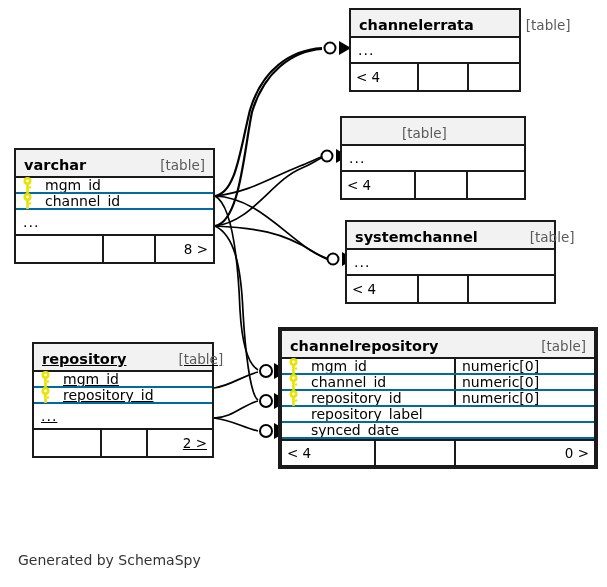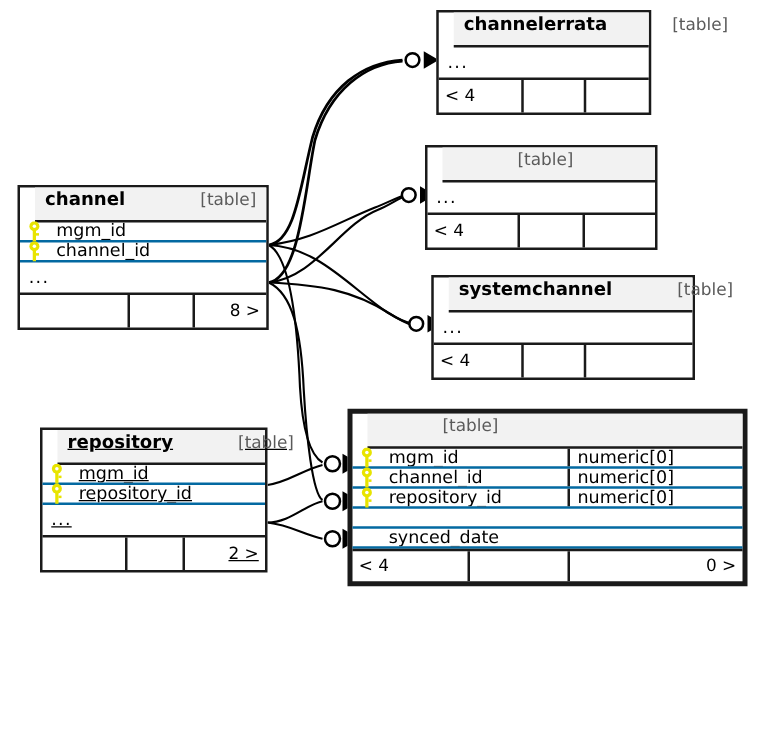--- a/index.html
+++ b/index.html
@@ -31,28 +31,27 @@
     position: absolute;
     background: #ffffff;
     border: 2px solid #1a1a1a;
     box-sizing: border-box;
   }
   .table-box.focused {
     border-width: 4px;
   }
   .tbl-header {
     display: flex;
-    align-items: flex-start;
+    align-items: flex-end;
     justify-content: space-between;
     background: #f2f2f2;
     border-bottom: 2px solid #1a1a1a;
     box-sizing: border-box;
     padding: 2px 8px 3px 8px;
     height: 28px;
-    margin-left: 12px;
   }
   .tbl-name {
     font-weight: bold;
     font-size: 14.5px;
     color: #000000;
     white-space: nowrap;
   }
   .tbl-kind {
     font-size: 13.5px;
     color: #5a5a5a;
@@ -170,21 +169,21 @@
       <path d="M274,363 L274,379 L288,371 Z" fill="#000000"></path>
       <circle cx="266" cy="401" r="6" fill="#ffffff" stroke="#000000" stroke-width="2"></circle>
       <path d="M274,393 L274,409 L288,401 Z" fill="#000000"></path>
       <circle cx="266" cy="431" r="6" fill="#ffffff" stroke="#000000" stroke-width="2"></circle>
       <path d="M274,423 L274,439 L288,431 Z" fill="#000000"></path>
     </g>
   </svg>
 
   <div class="table-box" style="left:14px; top:148px; width:201px;">
     <div class="tbl-header">
-      <span class="tbl-name">channel</span>
+      <span class="tbl-name">varchar</span>
       <span class="tbl-kind">[table]</span>
     </div>
     <div class="col-row">
       <span class="key-slot">
         <svg width="11" height="17" viewBox="0 0 11 17">
             <circle cx="5.5" cy="4" r="4" fill="#e8e400"></circle>
             <circle cx="5.5" cy="4" r="1.4" fill="#ffffff"></circle>
             <rect x="4.2" y="7" width="2.6" height="9" fill="#e8e400"></rect>
             <rect x="6.8" y="9.5" width="2.4" height="2" fill="#e8e400"></rect>
           </svg>
@@ -278,20 +277,21 @@
     <div class="ellipsis-row">...</div>
     <div class="foot-row">
       <span class="foot-cell foot-left" style="width:66px"></span>
       <span class="foot-cell" style="width:46px"></span>
       <span class="foot-cell foot-right" style="flex:1">2 &gt;</span>
     </div>
   </div>
 
   <div class="table-box focused" style="left:278px; top:327px; width:320px;">
     <div class="tbl-header">
+      <span class="tbl-name">channelrepository</span>
       <span class="tbl-kind">[table]</span>
     </div>
 
     <div class="col-row">
       <span class="key-slot">
         <svg width="11" height="17" viewBox="0 0 11 17">
             <circle cx="5.5" cy="4" r="4" fill="#e8e400"></circle>
             <circle cx="5.5" cy="4" r="1.4" fill="#ffffff"></circle>
             <rect x="4.2" y="7" width="2.6" height="9" fill="#e8e400"></rect>
             <rect x="6.8" y="9.5" width="2.4" height="2" fill="#e8e400"></rect>
@@ -319,26 +319,28 @@
             <circle cx="5.5" cy="4" r="1.4" fill="#ffffff"></circle>
             <rect x="4.2" y="7" width="2.6" height="9" fill="#e8e400"></rect>
             <rect x="6.8" y="9.5" width="2.4" height="2" fill="#e8e400"></rect>
           </svg>
       </span>
       <span class="col-name">repository_id</span>
       <span class="col-type" style="width:140px">numeric[0]</span>
     </div>
     <div class="col-row">
       <span class="key-slot"></span>
+      <span class="col-name">repository_label</span>
     </div>
     <div class="col-row">
       <span class="key-slot"></span>
       <span class="col-name">synced_date</span>
     </div>
     <div class="foot-row" style="border-top:2px solid #1a1a1a">
       <span class="foot-cell foot-left" style="width:92px">&lt; 4</span>
       <span class="foot-cell" style="width:80px"></span>
       <span class="foot-cell foot-right" style="flex:1">0 &gt;</span>
     </div>
   </div>
 
+  <span class="caption" style="left:18px; top:552px;">Generated by SchemaSpy</span>
 
 </div>
 
 </body></html>

